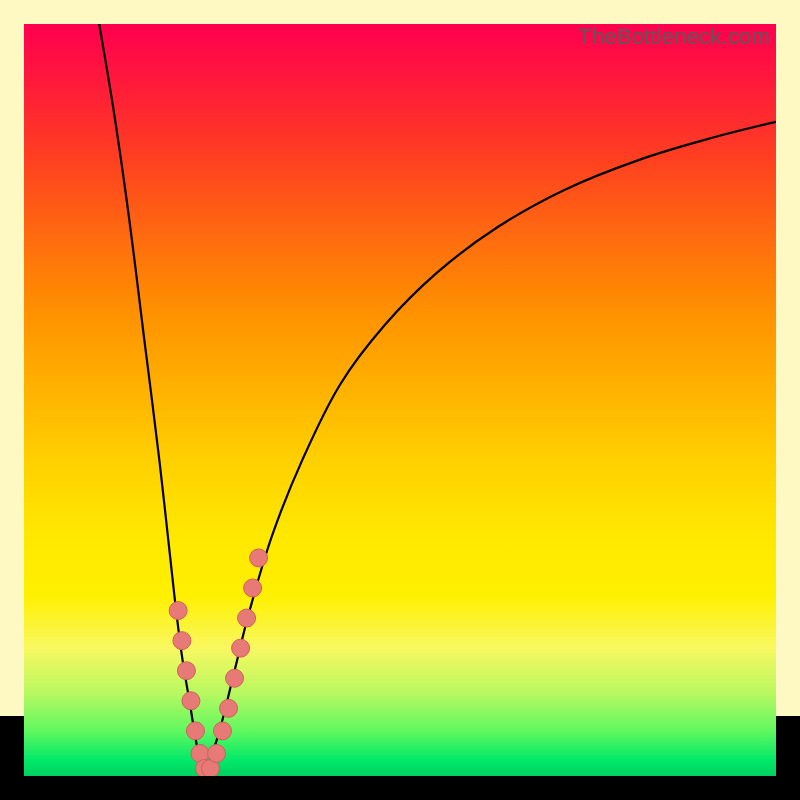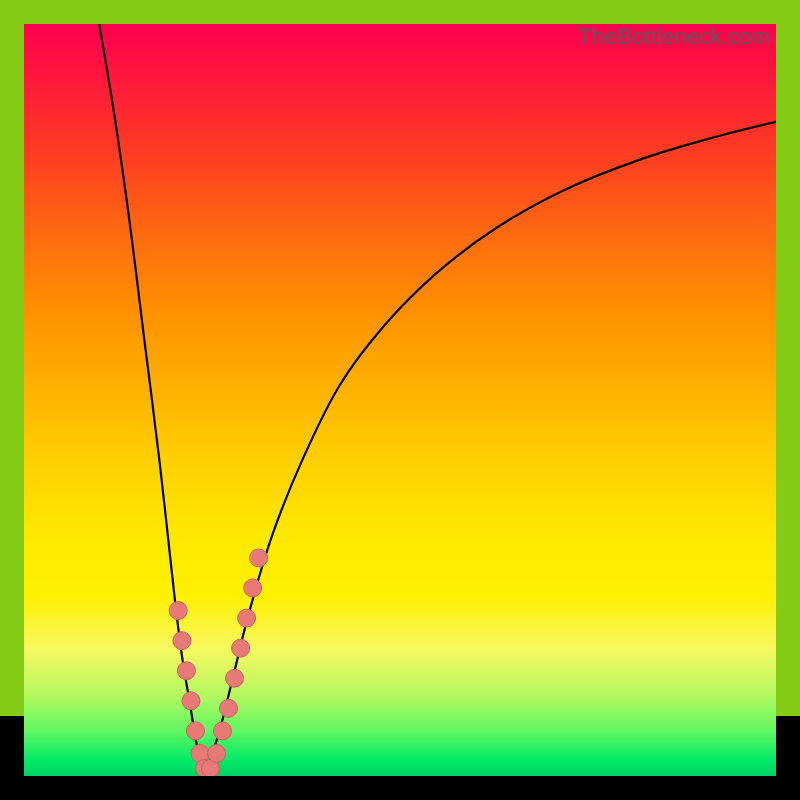--- a/index.html
+++ b/index.html
@@ -8,21 +8,21 @@
     width: 800px;
     height: 800px;
     overflow: hidden;
     background: #000;
     font-family: Arial, Helvetica, sans-serif;
   }
   .frame {
     position: absolute;
     left: 0; top: 0;
     width: 800px; height: 716px;
-    background: #84cc16;
+    background: #fef9c3;
   }
   .plot {
     position: absolute;
     left: 24px;
     top: 24px;
     width: 752px;
     height: 752px;
     
     background: linear-gradient(to bottom,
       #ff004f 0%,

